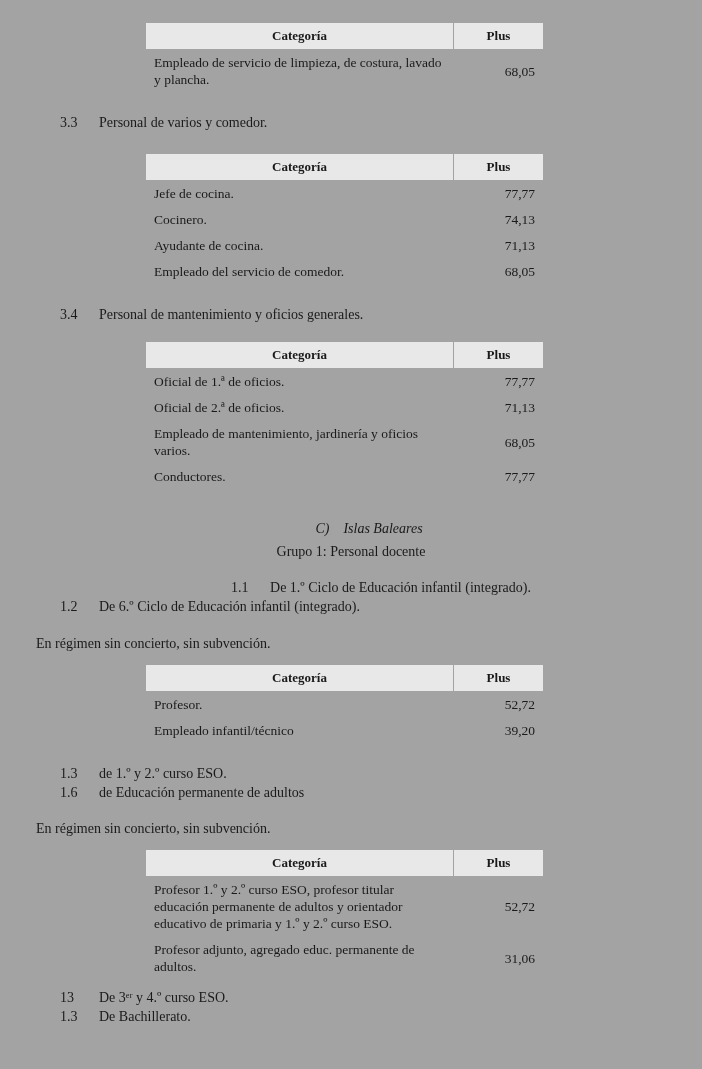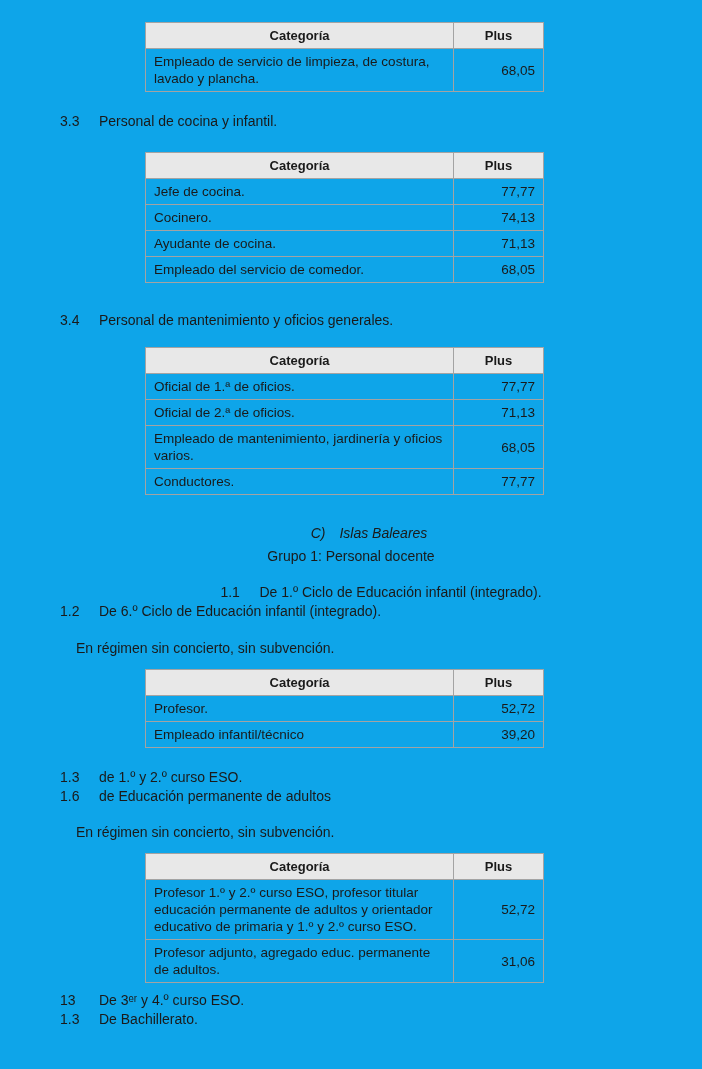--- a/index.html
+++ b/index.html
@@ -1,21 +1,21 @@
 <!DOCTYPE html>
 <html style="--header-bg: #e8e8e8; --border: #a3a3a3; --text: #1a1a1a;"><head>
 <meta charset="utf-8">
 <style>
   html,body{margin:0;padding:0;background:#ffffff;}
   .page{
     width:702px;height:1069px;
-    background:#0ea5e9;
+    background:#a3a3a3;
     box-sizing:border-box;
     padding-top:22px;
-    font-family:Liberation Sans, sans-serif;
+    font-family:Liberation Serif, serif;
     color:var(--text,#1a1a1a);
     font-size:14px;
     overflow:hidden;
     position:relative;
   }
   .doc-table{
     border-collapse:collapse;
     width:398px;
     margin-left:145px;
     font-size:13.5px;
@@ -48,34 +48,34 @@
   .section-heading .num{width:39px;flex-shrink:0;}
 
   .item{
     margin-left:60px;
     display:flex;
     line-height:19px;
   }
   .item .num{width:39px;flex-shrink:0;}
 
   .plain-line{
-    margin-left:76px;
+    margin-left:36px;
     line-height:19px;
   }
 
   .center-line{
     text-align:center;
     line-height:19px;
   }
   .italic{font-style:italic;}
   .c-letter{margin-right:14px;}
 
   
   .mt-t2{margin-top:21px;}
-  .mt-h34{margin-top:28px;}
+  .mt-h34{margin-top:20px;}
   .mt-t3{margin-top:17px;}
   .mt-c{margin-top:29px;padding-left:36px;}
   .mt-grupo{margin-top:4px;}
   .mt-items1{margin-top:17px;justify-content:center;}
   .mt-reg1{margin-top:18px;}
   .mt-t4{margin-top:11px;}
   .mt-items2{margin-top:20px;}
   .mt-reg2{margin-top:17px;}
   .mt-t5{margin-top:11px;}
   .mt-items3{margin-top:8px;}
@@ -99,21 +99,21 @@
     <tbody>
       <tr>
         <td class="cat">Empleado de servicio de limpieza, de costura, lavado y plancha.</td>
         <td class="plus">68,05</td>
       </tr>
     </tbody>
   </table>
 
   <div class="section-heading">
     <span class="num">3.3</span>
-    <span>Personal de cocina y infantil.</span>
+    <span>Personal de varios y comedor.</span>
   </div>
 
   <table class="doc-table mt-t2">
     <colgroup>
         <col class="c-cat">
         <col class="c-plus">
       </colgroup>
     <thead>
       <tr>
         <th>Categoría</th>

